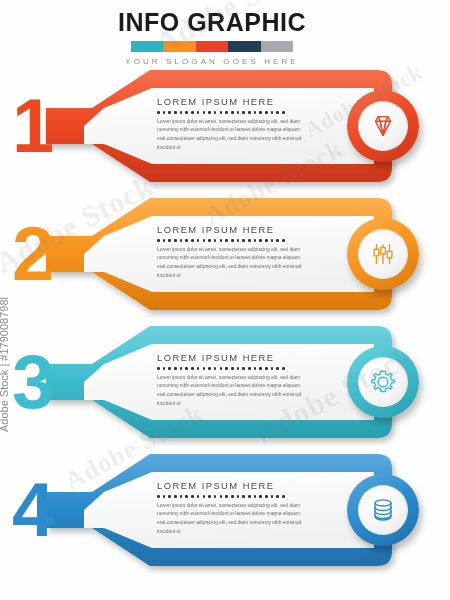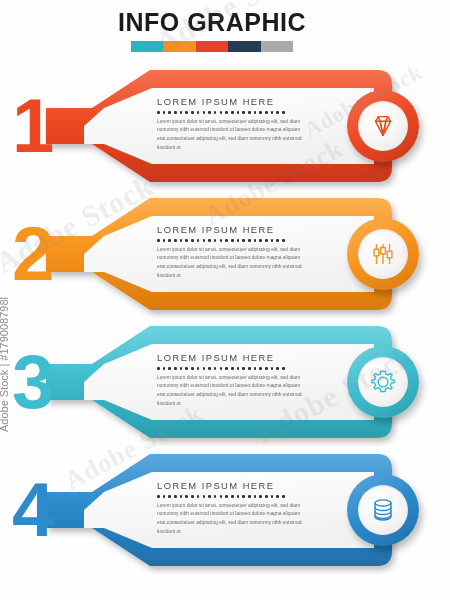--- a/index.html
+++ b/index.html
@@ -201,20 +201,21 @@
 
   <div class="header">
     <div class="header-title">INFO GRAPHIC</div>
     <div class="color-bar">
       <span style="background: rgb(43, 179, 192);"></span>
       <span style="background: rgb(247, 144, 32);"></span>
       <span style="background: rgb(232, 67, 42);"></span>
       <span style="background: rgb(36, 60, 84);"></span>
       <span style="background: rgb(167, 169, 172);"></span>
     </div>
+    <div class="header-slogan">YOUR SLOGAN GOES HERE</div>
   </div>
 
   <div class="row r1">
     <svg class="banner-svg" viewBox="0 0 450 128">
         <defs>
           <linearGradient id="grad1" x1="0" y1="0" x2="0" y2="1">
             <stop offset="0%" stop-color="#F4714F"></stop>
             <stop offset="45%" stop-color="#EE4823"></stop>
             <stop offset="100%" stop-color="#C9371A"></stop>
           </linearGradient>

